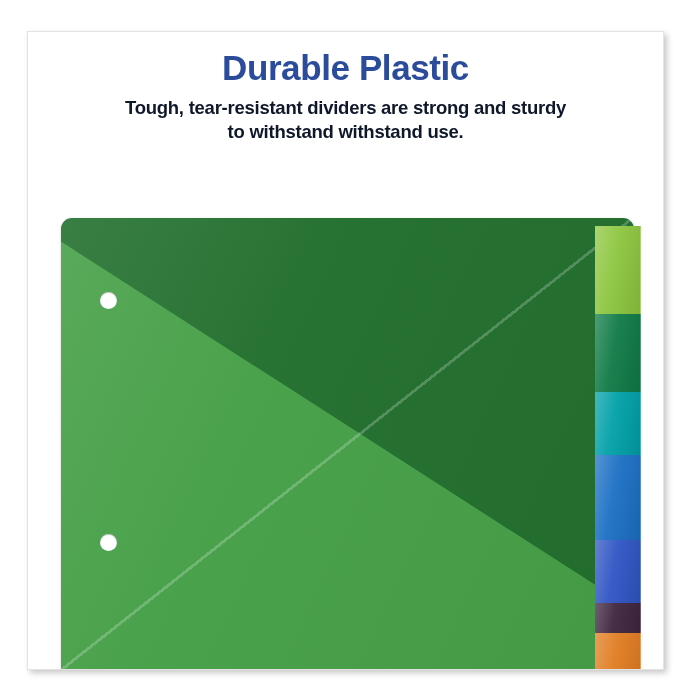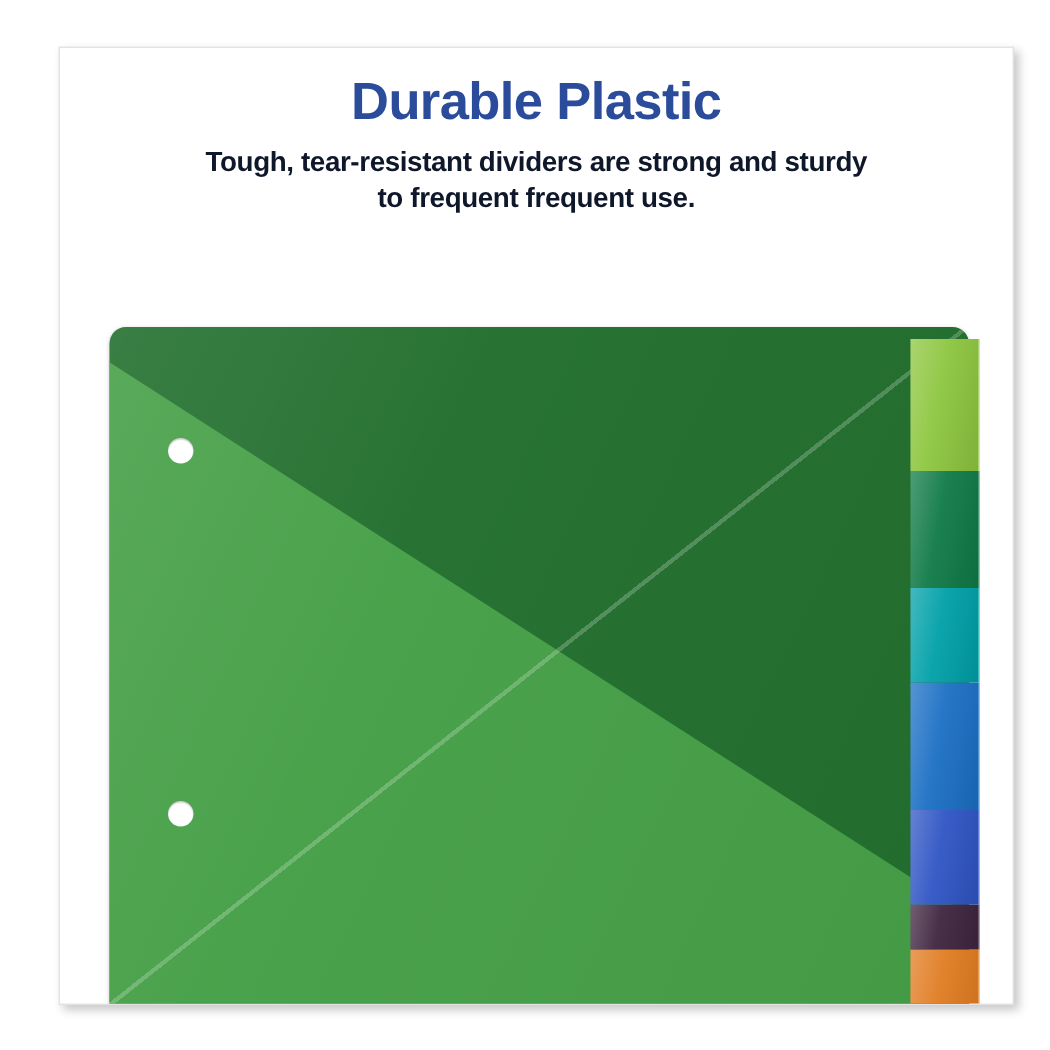--- a/index.html
+++ b/index.html
@@ -8,21 +8,21 @@
     padding: 0;
     width: 700px;
     height: 700px;
     background: #ffffff;
     font-family: "Liberation Sans", sans-serif;
     overflow: hidden;
   }
 
   #product-card {
     position: absolute;
-    left: 39px;
+    left: 27px;
     top: 31px;
     width: 637px;
     height: 639px;
     background: #ffffff;
     border: 1px solid #e3e3e3;
     box-shadow: 3px 3px 6px rgba(0,0,0,0.22);
     box-sizing: border-box;
     overflow: hidden;
   }
 
@@ -166,21 +166,21 @@
 </style>
 </head>
 <body>
 
 <div id="product-card">
 
   <div id="headline-block">
     <h1 id="page-title" style="color: rgb(43, 75, 155);">Durable Plastic</h1>
     <p id="subtitle" style="color: #0f172a;">
       <span class="ln">Tough, tear-resistant dividers are strong and sturdy</span>
-      <span class="ln">to frequent frequent use.</span>
+      <span class="ln">to withstand withstand use.</span>
     </p>
   </div>
 
   <div id="product-photo">
 
     <div id="tab-stack">
         <div class="index-tab" style="background: rgb(141, 198, 63); top: 0px; height: 88px; z-index: 20;"></div>
         <div class="index-tab" style="background: rgb(15, 122, 70); top: 88px; height: 78px; z-index: 19;"></div>
         <div class="index-tab" style="background: rgb(0, 160, 168); top: 166px; height: 63px; z-index: 18;"></div>
         <div class="index-tab" style="background: rgb(27, 111, 196); top: 229px; height: 85px; z-index: 17;"></div>

